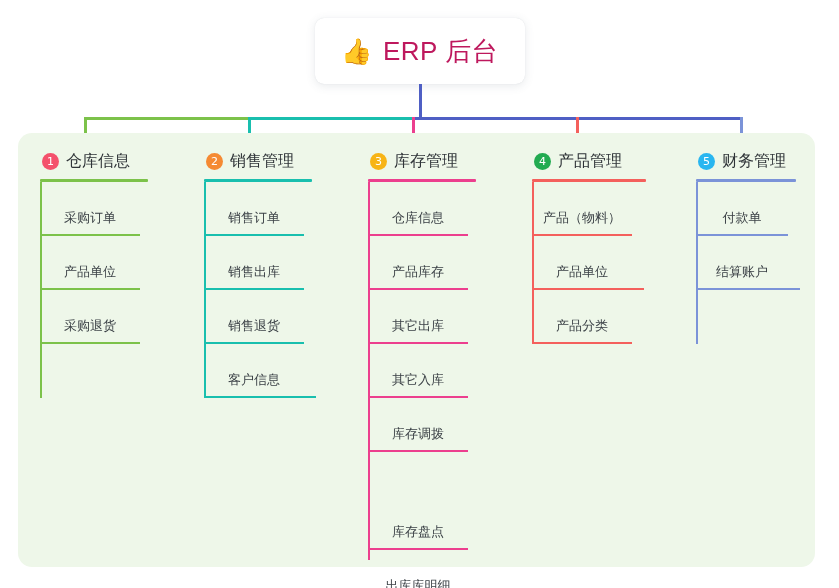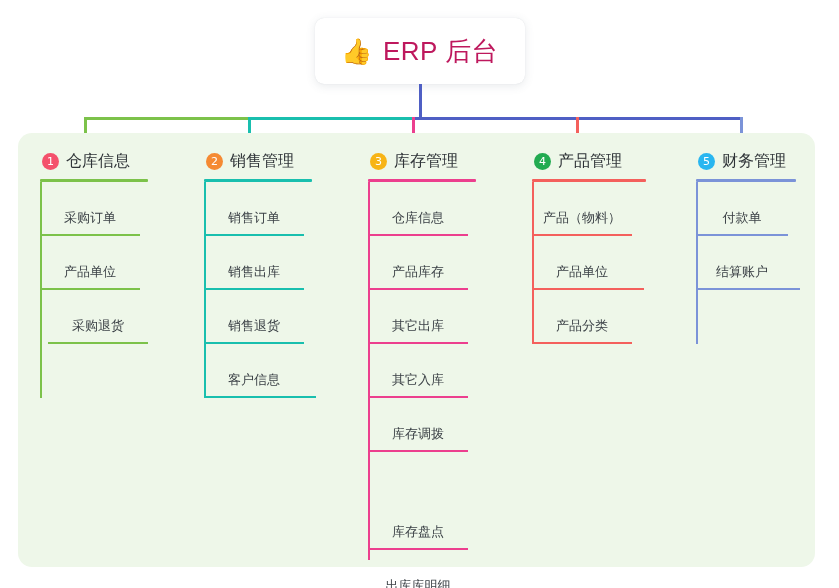--- a/index.html
+++ b/index.html
@@ -106,21 +106,21 @@
           <div class="items" style="height: 216px;">
             <div class="spine" style="height: 216px; background: rgb(124, 194, 74);"></div>
             <div class="item" style="width: 100px;">
               <div class="item-label">采购订单</div>
               <div class="item-rule" style="width: 100px; background: rgb(124, 194, 74);"></div>
             </div>
             <div class="item" style="width: 100px;">
               <div class="item-label">产品单位</div>
               <div class="item-rule" style="width: 100px; background: rgb(124, 194, 74);"></div>
             </div>
-            <div class="item" style="width: 100px; margin-left: 8px;">
+            <div class="item" style="width: 100px;">
               <div class="item-label">采购退货</div>
               <div class="item-rule" style="width: 100px; background: rgb(124, 194, 74);"></div>
             </div>
           </div>
         </div>
         <div class="column" style="left: 186px; top: 15px;">
           <div class="col-head">
             <span class="badge" style="background: rgb(245, 138, 51);">2</span>
             <span class="col-title">销售管理</span>
           </div>

